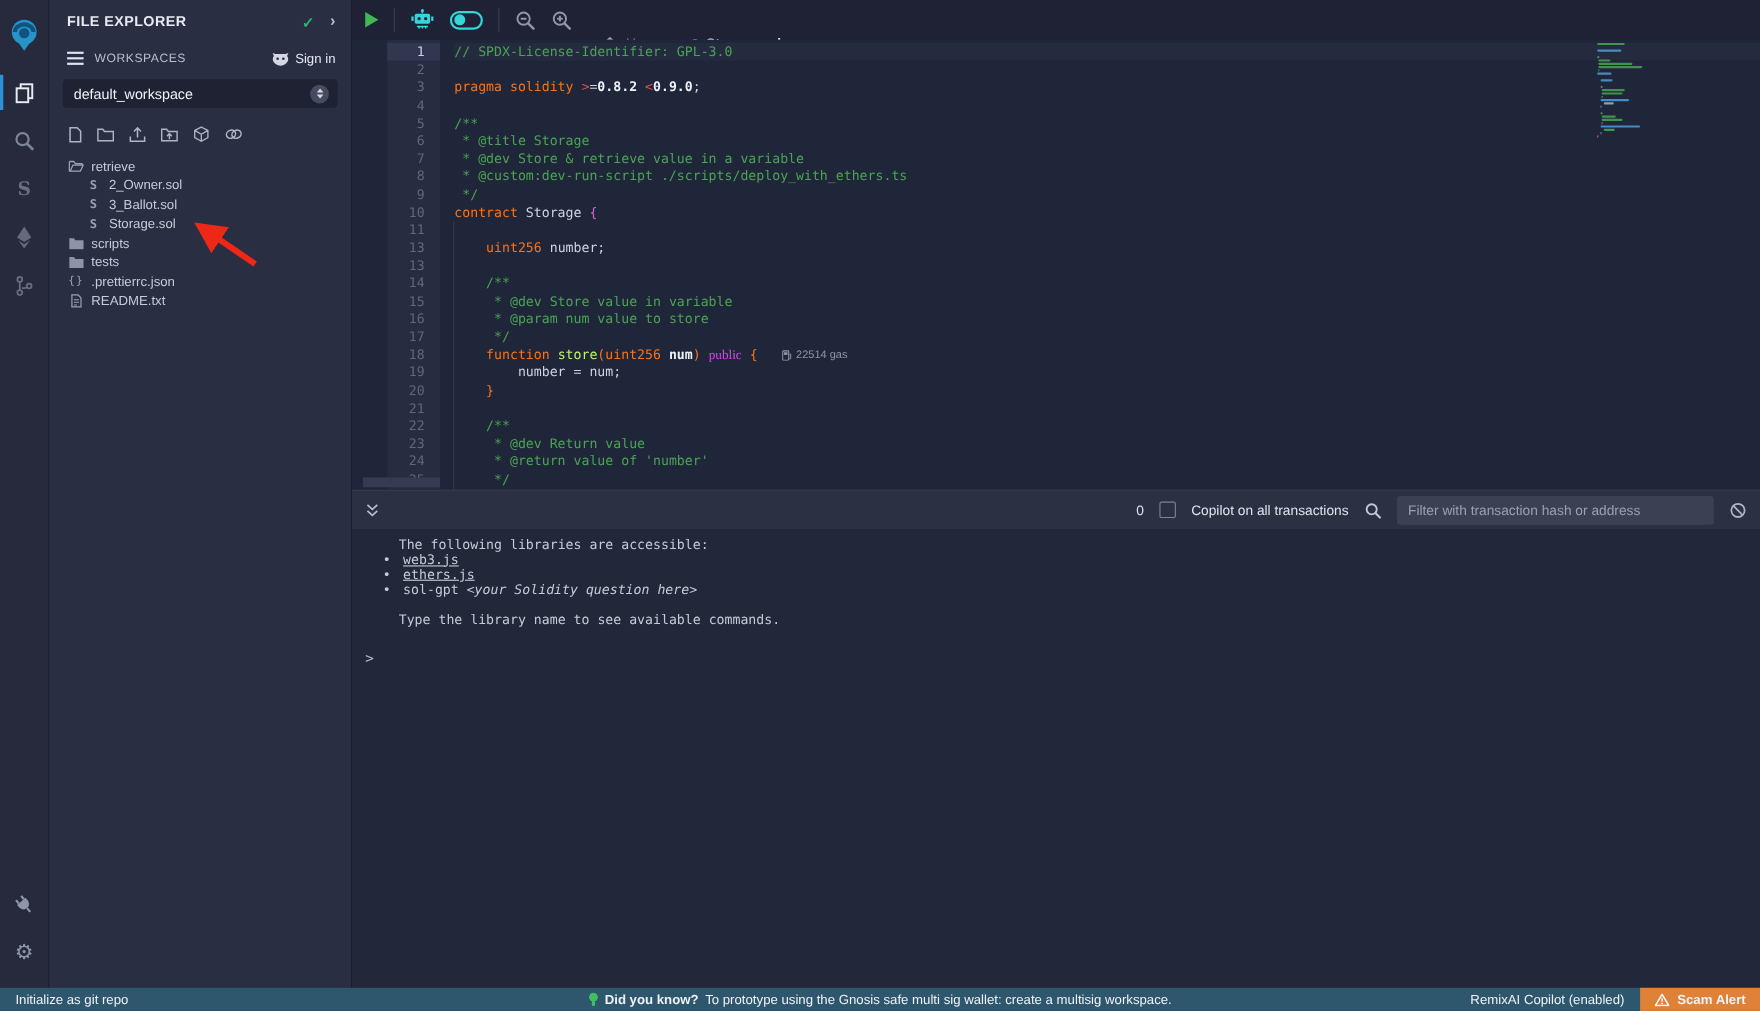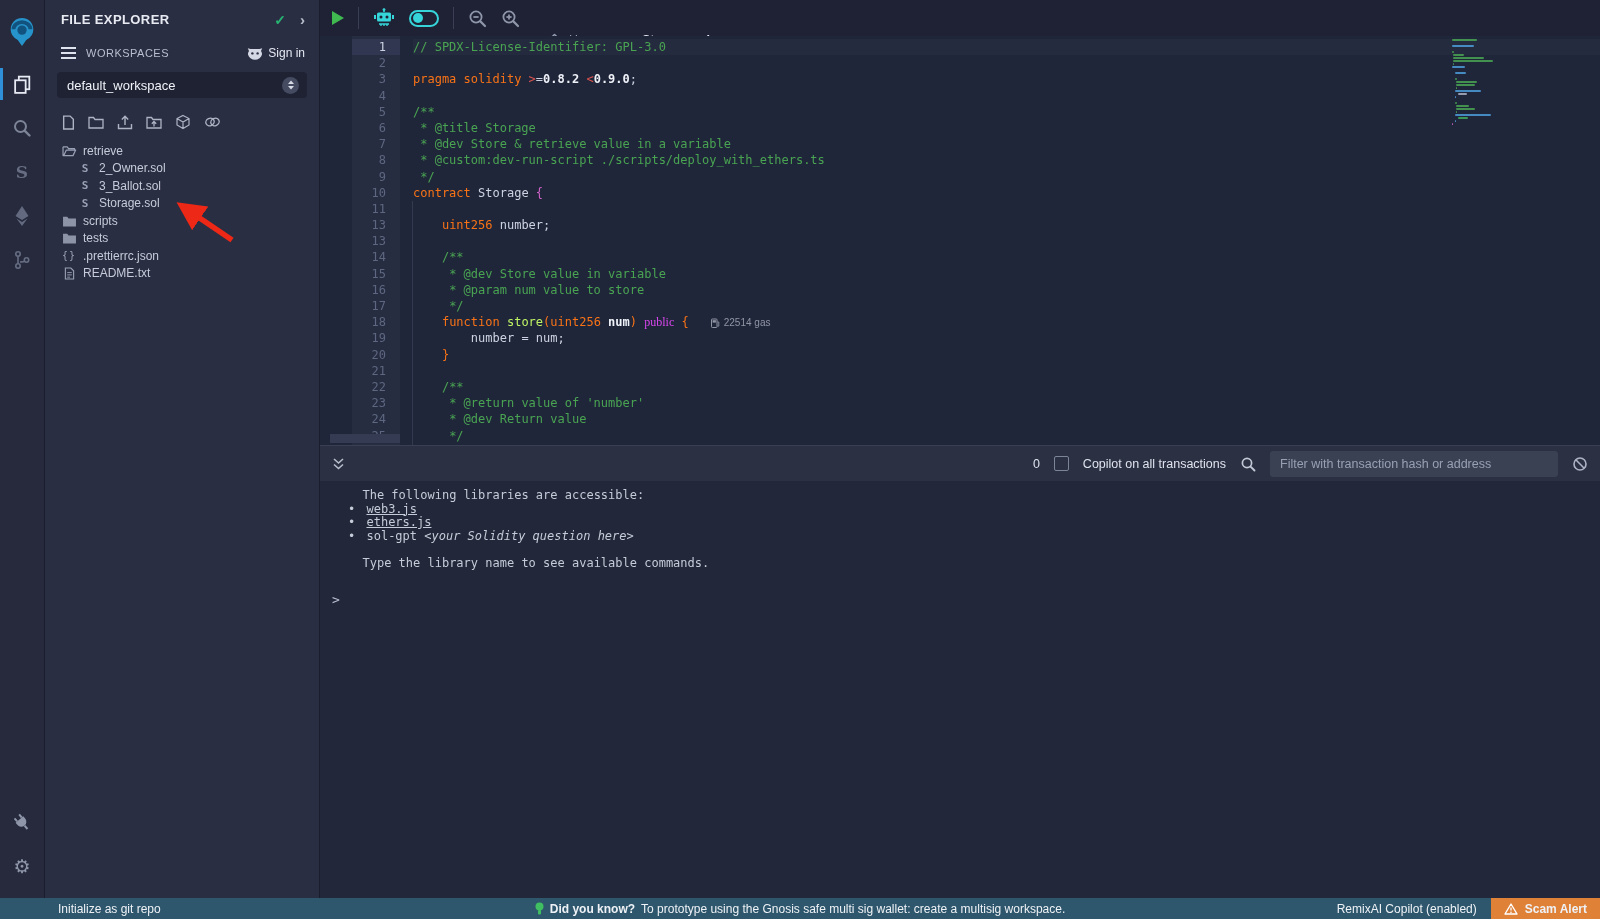--- a/index.html
+++ b/index.html
@@ -90,21 +90,21 @@
     font-size:12px; color:#c5cbd8; position:relative; min-height:0; }
   .term-line { line-height:13.5px; white-space:pre; }
   .term-link { text-decoration:underline; cursor:pointer; }
   .term-italic { font-style:italic; }
   .bullet { margin-right:4px; }
   .prompt { margin-top:22px; margin-left:-16px; color:#b9c0d0; font-size:13px; }
 
   
   .status-bar { height:21px; background:#2e566c; display:flex; align-items:center; color:#eef2f6;
     font-size:12px; position:relative; flex:none; }
-  .sb-left { padding-left:14px;margin-left:44px; }
+  .sb-left { padding-left:14px; }
   .sb-center { position:absolute; left:0; right:0; display:flex; justify-content:center; align-items:center; gap:6px; pointer-events:none; }
   .sb-center b { font-weight:bold; }
   .sb-right { margin-left:auto; display:flex; align-items:center; height:100%; gap:0; }
   .copilot { padding-right:14px; }
   .scam-btn { height:100%; background:#e08138; display:flex; align-items:center; gap:7px;
     padding:0 13px; font-weight:bold; cursor:pointer; }
 
   svg { display:block; }
 </style>
 </head>
@@ -415,22 +415,22 @@
             <div class="code-line"><span class="tok-p">    </span><span class="tok-c"> */</span></div>
             <div class="code-line"><span class="tok-p">    </span><span class="tok-k">function </span><span class="tok-f">store</span><span class="tok-k">(</span><span class="tok-k">uint256</span><span class="tok-p"> </span><span class="tok-n">num</span><span class="tok-k">)</span><span class="tok-p"> </span><span class="tok-g">public</span><span class="tok-p"> </span><span class="tok-k">{</span><span class="gas"><svg width="9" height="10" viewBox="0 0 9 10">
                   <rect x="0.5" y="1" width="5.5" height="8.5" rx="0.8" fill="none" stroke="#9096a4" stroke-width="1"></rect>
                   <rect x="1.6" y="2.2" width="3.3" height="2.4" fill="#9096a4"></rect>
                   <path d="M6.5 4 h1.3 v4 a0.8 0.8 0 0 1 -1.3 0" fill="none" stroke="#9096a4" stroke-width="0.9"></path>
                 </svg><span>22514 gas</span></span></div>
             <div class="code-line"><span class="tok-p">        number </span><span class="tok-p">=</span><span class="tok-p"> num;</span></div>
             <div class="code-line"><span class="tok-p">    </span><span class="tok-k">}</span></div>
             <div class="code-line"></div>
             <div class="code-line"><span class="tok-p">    </span><span class="tok-c">/**</span></div>
+            <div class="code-line"><span class="tok-p">    </span><span class="tok-c"> * @dev Return value</span></div>
             <div class="code-line"><span class="tok-p">    </span><span class="tok-c"> * @return value of 'number'</span></div>
-            <div class="code-line"><span class="tok-p">    </span><span class="tok-c"> * @dev Return value</span></div>
             <div class="code-line"><span class="tok-p">    </span><span class="tok-c"> */</span></div>
             <div class="code-line"><span class="tok-p">    </span><span class="tok-k">function </span><span class="tok-f">retrieve</span><span class="tok-k">()</span><span class="tok-p"> </span><span class="tok-g">public view returns</span><span class="tok-p"> </span><span class="tok-k">(uint256){</span><span class="gas"><span>2410 gas</span></span></div>
           </div>
         <div class="indent-guide" style="left:92px; top:165px; height:290px;"></div>
         <div class="minimap" id="minimap">
             <div class="mm-line" style="top: 2px; left: 2px; width: 25.2px; background: rgb(73, 164, 82);"></div>
             <div class="mm-line" style="top: 8px; left: 2px; width: 22.32px; background: rgb(77, 156, 219);"></div>
             <div class="mm-line" style="top: 14px; left: 2px; width: 2.16px; background: rgb(73, 164, 82);"></div>
             <div class="mm-line" style="top: 17px; left: 2.7px; width: 11.52px; background: rgb(73, 164, 82);"></div>
             <div class="mm-line" style="top: 20px; left: 2.7px; width: 30.96px; background: rgb(73, 164, 82);"></div>

